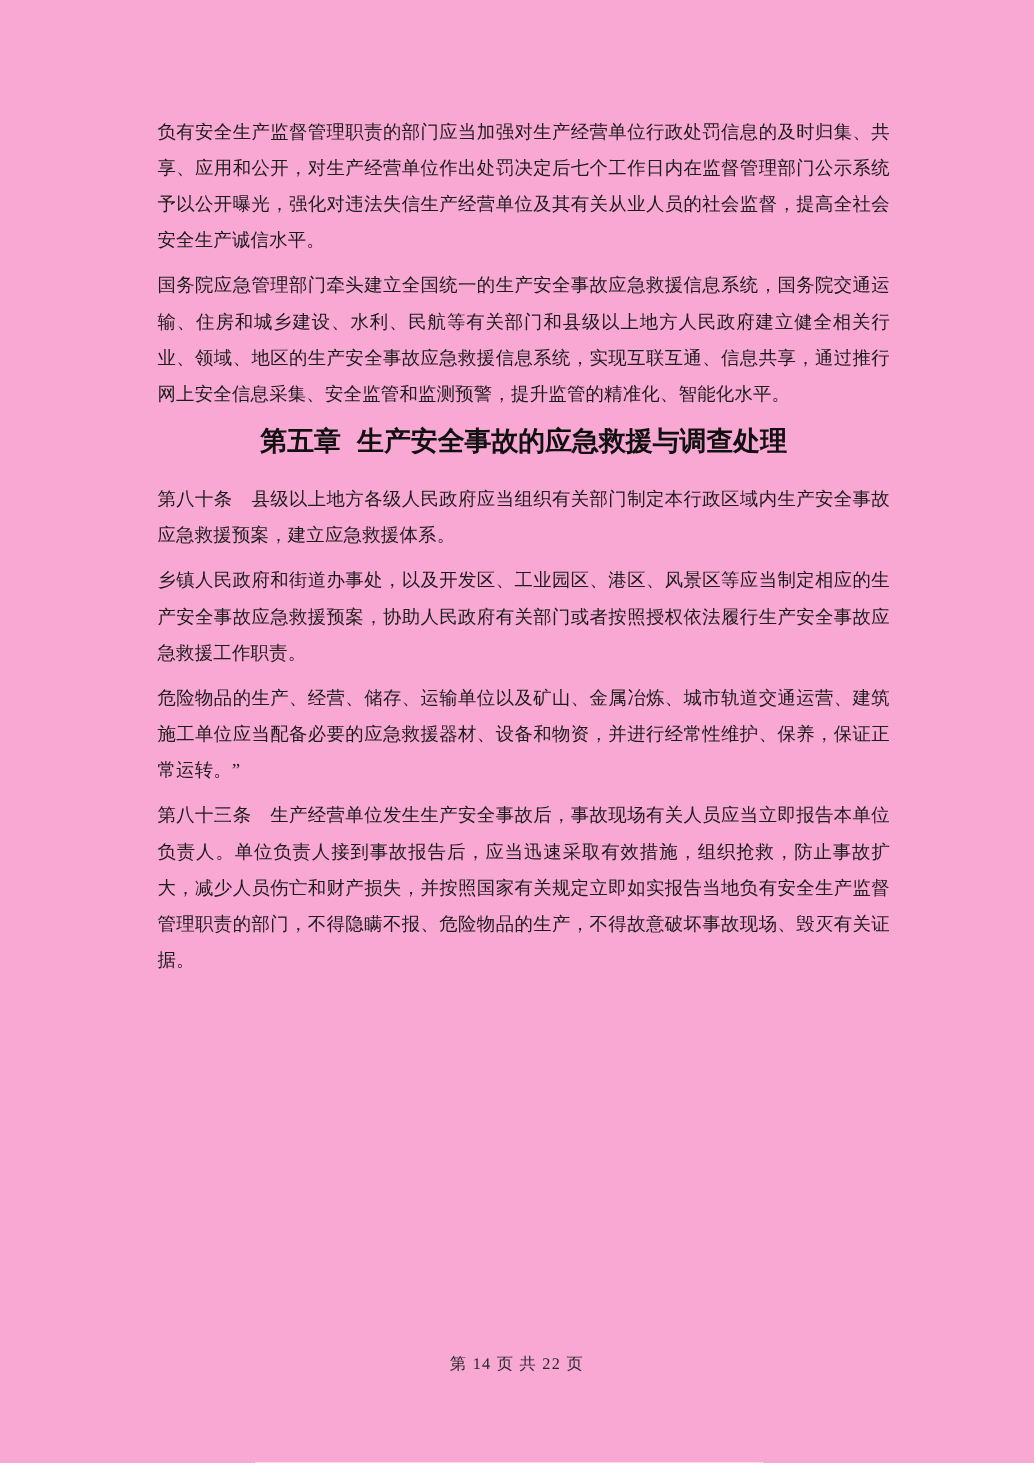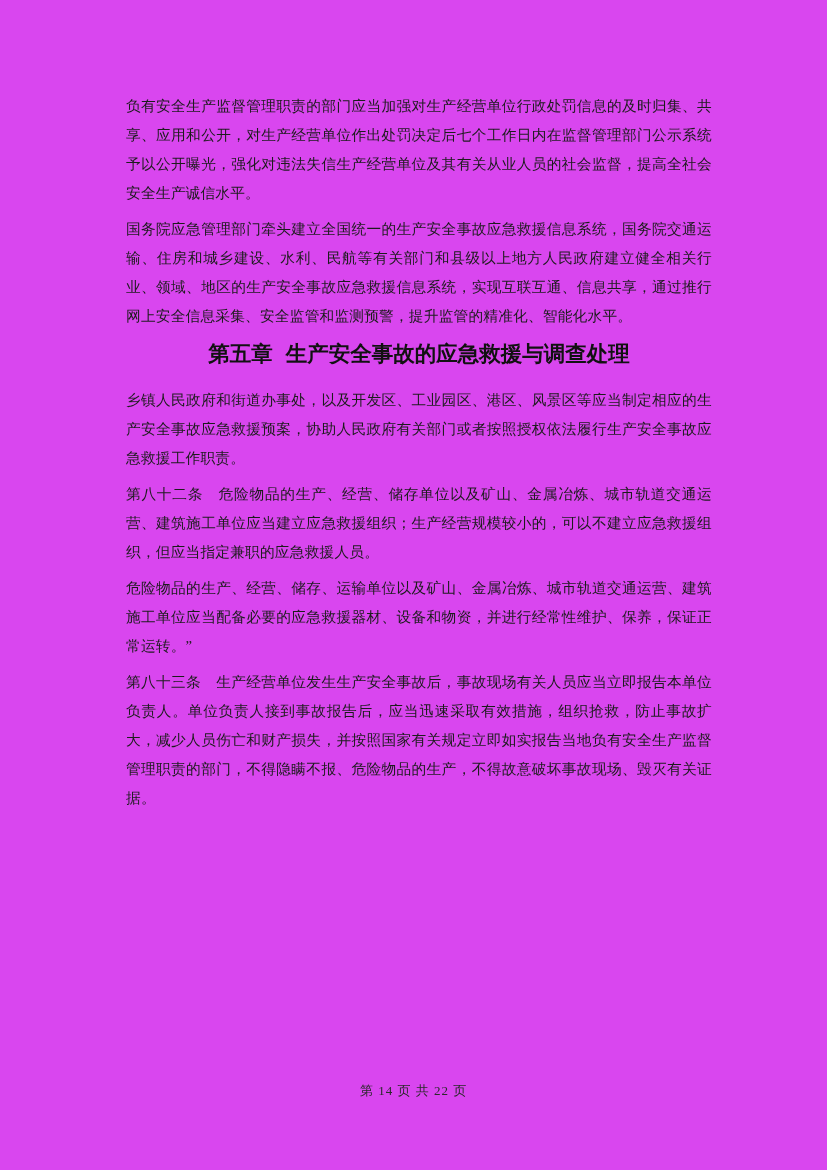--- a/index.html
+++ b/index.html
@@ -11,21 +11,21 @@
     width: 827px;
     height: 1170px;
     font-family: "Liberation Serif", "DejaVu Serif", serif;
     overflow: hidden;
   }
   .page {
     position: relative;
     box-sizing: border-box;
     width: 827px;
     height: 1170px;
-    background: #d946ef;
+    background: #f9a8d4;
     padding: 92px 115px 0 126px;
   }
   .para {
     margin: 0 0 7px 0;
     font-size: 14.7px;
     line-height: 29px;
     color: #1c1c1c;
     text-align: justify;
     text-justify: inter-ideograph;
     letter-spacing: 0.2px;
@@ -56,25 +56,25 @@
 
 <div class="page">
 
   <p class="para">负有安全生产监督管理职责的部门应当加强对生产经营单位行政处罚信息的及时归集、共享、应用和公开，对生产经营单位作出处罚决定后七个工作日内在监督管理部门公示系统予以公开曝光，强化对违法失信生产经营单位及其有关从业人员的社会监督，提高全社会安全生产诚信水平。</p>
 
 
   <p class="para">国务院应急管理部门牵头建立全国统一的生产安全事故应急救援信息系统，国务院交通运输、住房和城乡建设、水利、民航等有关部门和县级以上地方人民政府建立健全相关行业、领域、地区的生产安全事故应急救援信息系统，实现互联互通、信息共享，通过推行网上安全信息采集、安全监管和监测预警，提升监管的精准化、智能化水平。</p>
 
   <h1 class="chapter-heading">第五章 生产安全事故的应急救援与调查处理</h1>
 
+  <p class="para">第八十条　县级以上地方各级人民政府应当组织有关部门制定本行政区域内生产安全事故应急救援预案，建立应急救援体系。</p>
 
   <p class="para">乡镇人民政府和街道办事处，以及开发区、工业园区、港区、风景区等应当制定相应的生产安全事故应急救援预案，协助人民政府有关部门或者按照授权依法履行生产安全事故应急救援工作职责。</p>
 
 
-  <p class="para">第八十二条　危险物品的生产、经营、储存单位以及矿山、金属冶炼、城市轨道交通运营、建筑施工单位应当建立应急救援组织；生产经营规模较小的，可以不建立应急救援组织，但应当指定兼职的应急救援人员。</p>
 
   <p class="para">危险物品的生产、经营、储存、运输单位以及矿山、金属冶炼、城市轨道交通运营、建筑施工单位应当配备必要的应急救援器材、设备和物资，并进行经常性维护、保养，保证正常运转。”</p>
 
   <p class="para">第八十三条　生产经营单位发生生产安全事故后，事故现场有关人员应当立即报告本单位负责人。单位负责人接到事故报告后，应当迅速采取有效措施，组织抢救，防止事故扩大，减少人员伤亡和财产损失，并按照国家有关规定立即如实报告当地负有安全生产监督管理职责的部门，不得隐瞒不报、危险物品的生产，不得故意破坏事故现场、毁灭有关证据。</p>
 
 
   <div class="page-footer">第 14 页 共 22 页</div>
 
 </div>
 

